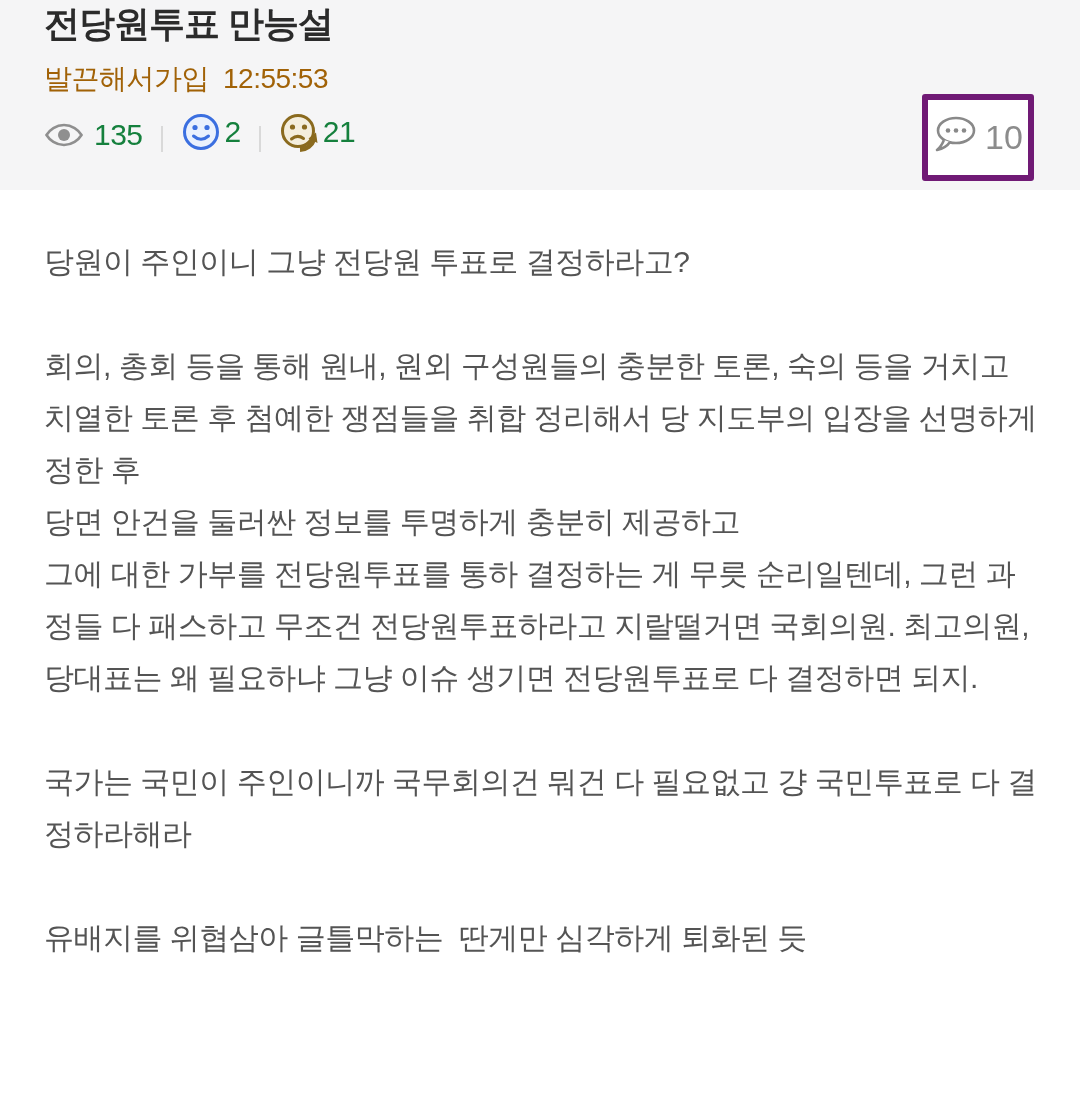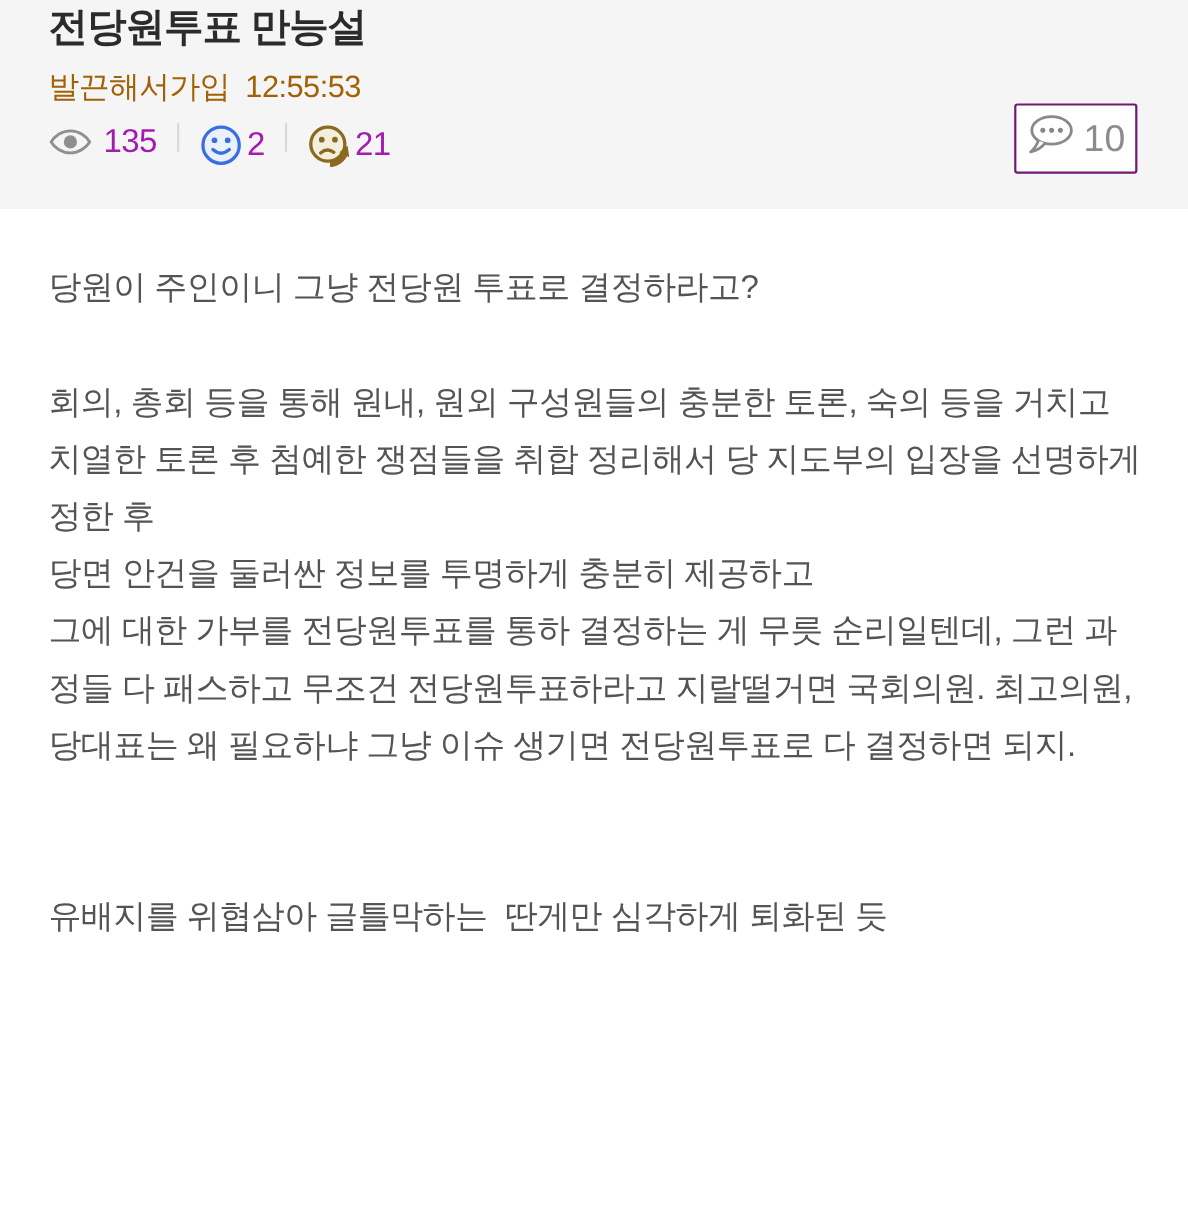--- a/index.html
+++ b/index.html
@@ -31,44 +31,44 @@
     font-size: 28px;
     color: #a16207;
     letter-spacing: -0.5px;
     display: flex;
     align-items: baseline;
   }
   .post-meta .author { margin-right: 14px; }
   .post-stats {
     margin-top: 14px;
     display: flex;
-    align-items: flex-start;
+    align-items: flex-end;
     font-size: 30px;
-    color: #a21caf;
+    color: #15803d;
     letter-spacing: -0.5px;
   }
   .stat-group { display: flex; align-items: center; }
   .stat-group .icon { display: flex; align-items: center; }
   .stat-group .num { margin-left: 10px; }
   .stat-group.reaction .num { margin-left: 4px; }
   .stat-sep {
     width: 2px;
     height: 26px;
     background: #d9d9d9;
     margin: 0 18px;
   }
   .comment-button {
     position: absolute;
     top: 94px;
     right: 46px;
     box-sizing: border-box;
     width: 112px;
-    height: 64px;
+    height: 87px;
     background: #ffffff;
-    border: 2px solid #701a75;
+    border: 6px solid #701a75;
     border-radius: 3px;
     display: flex;
     align-items: center;
     justify-content: center;
     gap: 8px;
     color: #8c8c8c;
     font-size: 34px;
     cursor: pointer;
   }
   
@@ -157,17 +157,18 @@
 
   </div>
 
   <div class="post-body">
     <div class="line">당원이 주인이니 그냥 전당원 투표로 결정하라고?</div>
     <div class="line"></div>
     <div class="line">회의, 총회 등을 통해 원내, 원외 구성원들의 충분한 토론, 숙의 등을 거치고 치열한 토론 후 첨예한 쟁점들을 취합 정리해서 당 지도부의 입장을 선명하게 정한 후</div>
     <div class="line">당면 안건을 둘러싼 정보를 투명하게 충분히 제공하고</div>
     <div class="line">그에 대한 가부를 전당원투표를 통하 결정하는 게 무릇 순리일텐데, 그런 과정들 다 패스하고 무조건 전당원투표하라고 지랄떨거면 국회의원. 최고의원, 당대표는 왜 필요하냐 그냥 이슈 생기면 전당원투표로 다 결정하면 되지.</div>
     <div class="line"></div>
+    <div class="line">국가는 국민이 주인이니까 국무회의건 뭐건 다 필요없고 걍 국민투표로 다 결정하라해라</div>
     <div class="line"></div>
     <div class="line">유배지를 위협삼아 글틀막하는  딴게만 심각하게 퇴화된 듯</div>
   </div>
 
 </div>
 
 </body></html>

